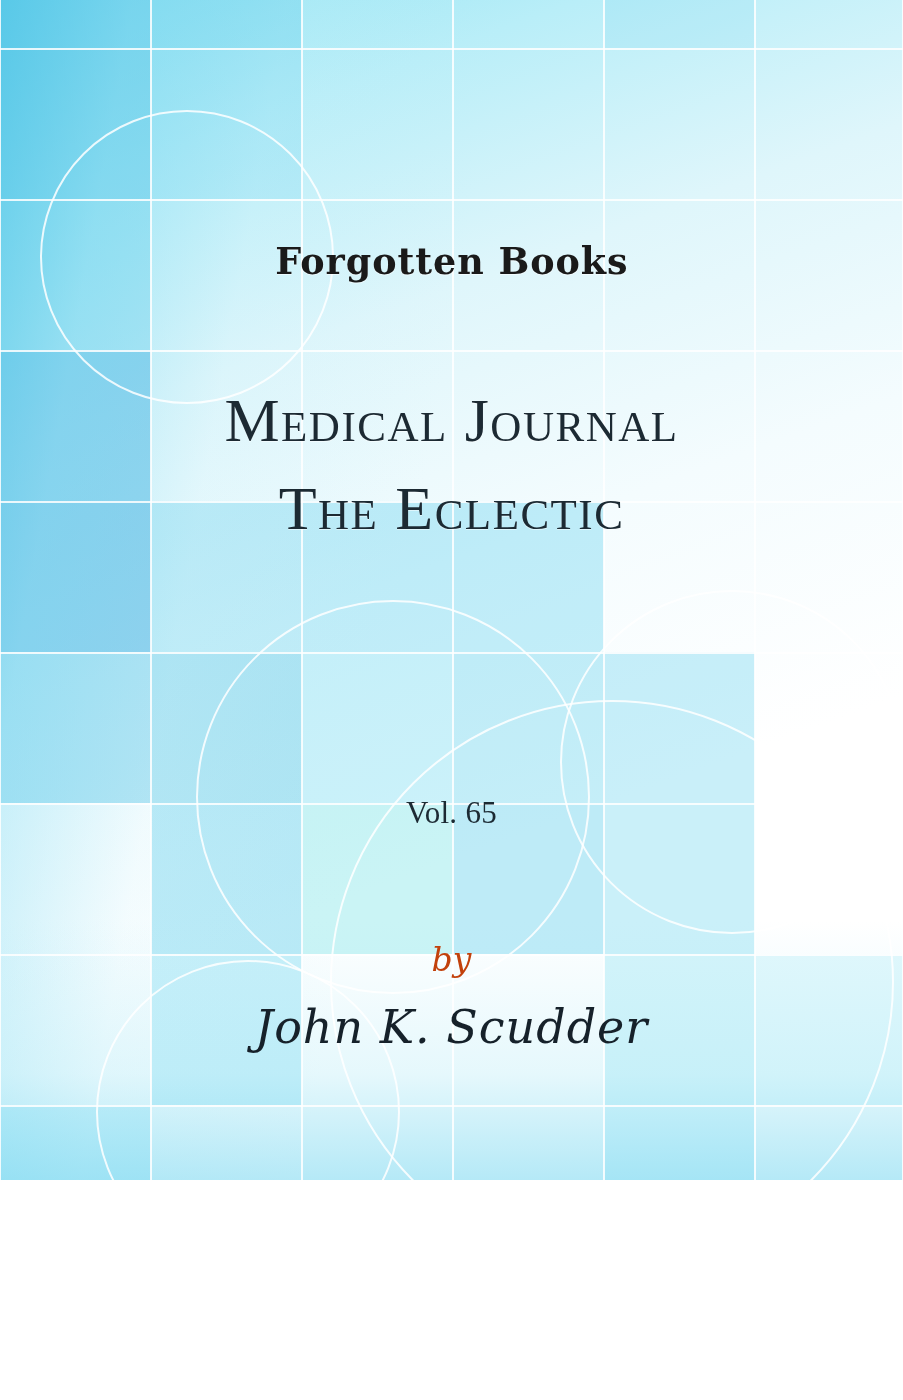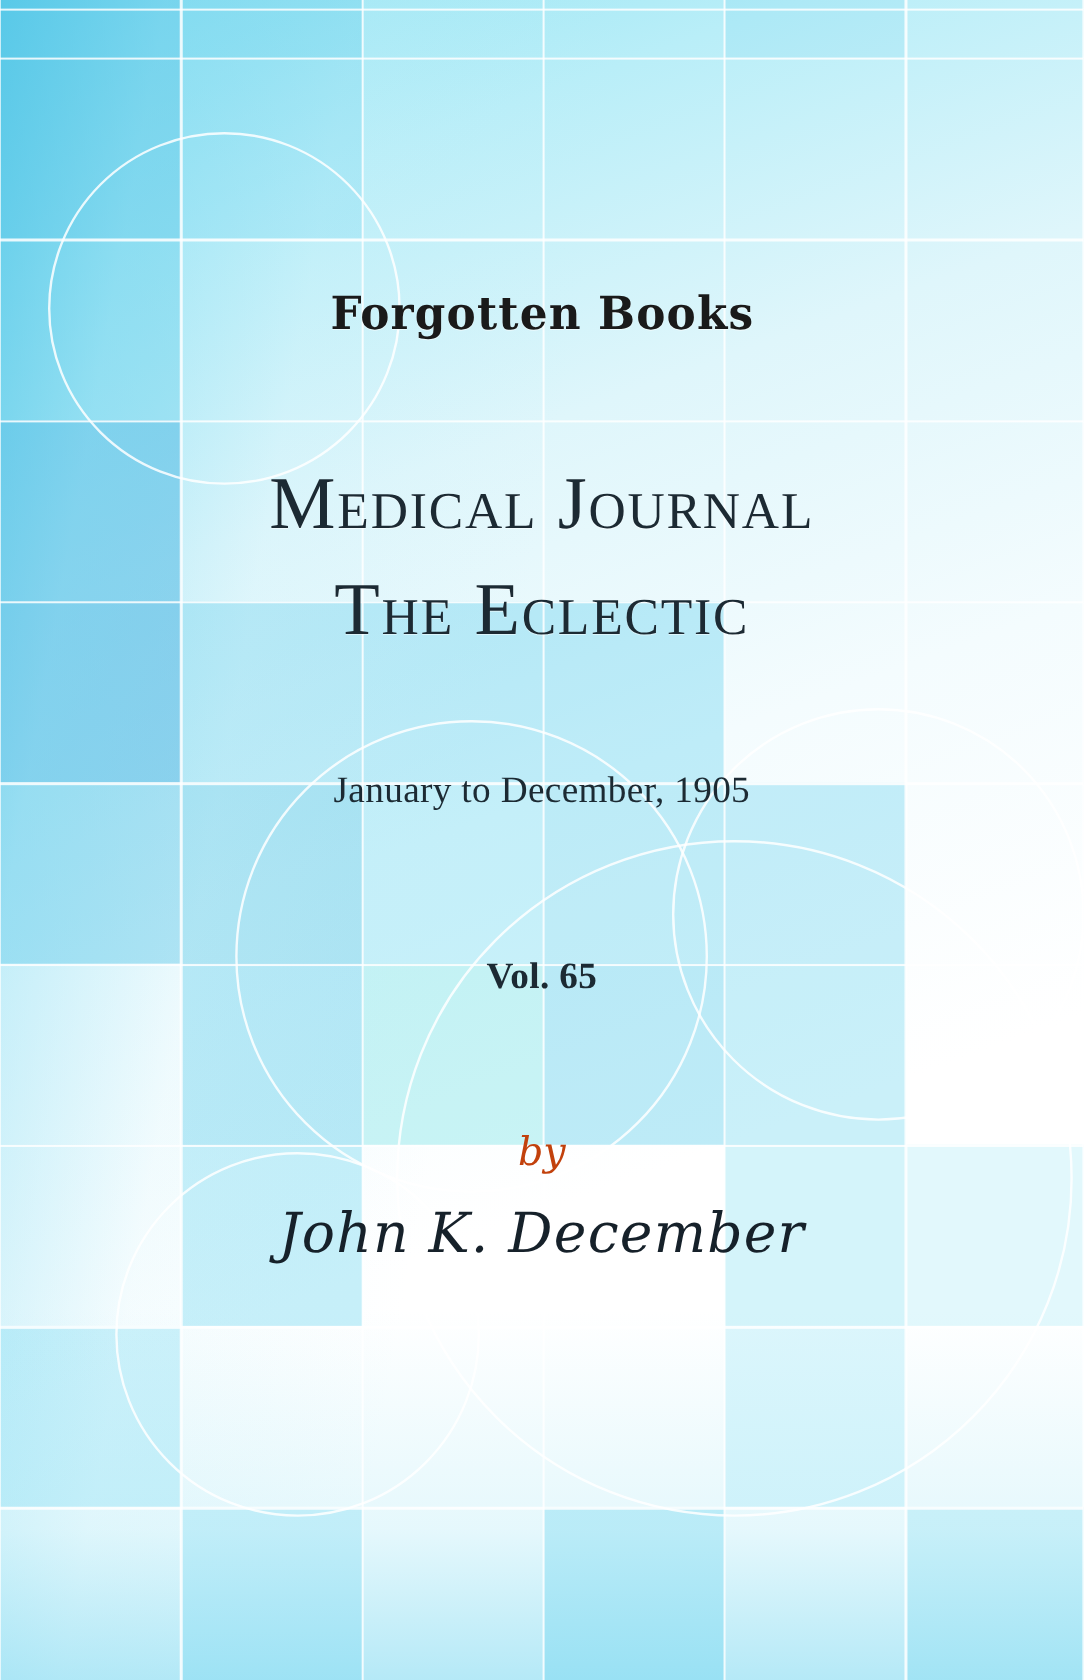--- a/index.html
+++ b/index.html
@@ -10,21 +10,21 @@
   body {
     width: 903px;
     height: 1400px;
     overflow: hidden;
     font-family: "Liberation Serif", serif;
   }
 
   .cover {
     position: relative;
     width: 903px;
-    height: 1400px;
+    height: 1180px;
     overflow: hidden;
     background: #ffffff;
   }
 
   
   .bg-base {
     position: absolute;
     inset: 0;
     background:
       linear-gradient(160deg,
@@ -125,21 +125,21 @@
     letter-spacing: 0.3px;
   }
 
   .volume {
     position: absolute;
     top: 795px;
     left: 0;
     right: 0;
     color: #1c2a33;
     font-size: 31px;
-    font-weight: 700;
+    font-weight: 400;
     letter-spacing: 0.3px;
   }
 
   .by {
     position: absolute;
     top: 940px;
     left: 0;
     right: 0;
     color: #c2410c;
     font-family: "DejaVu Serif", serif;
@@ -209,22 +209,21 @@
   <div class="content">
     <div class="brand">
       <span>Forgotten Books</span>
     </div>
 
     <div class="title">
       <div>Medical Journal</div>
       <div>The Eclectic</div>
     </div>
 
-    <div class="subtitle">January to December, 1905</div>
 
     <div class="volume">Vol. 65</div>
 
     <div class="by">by</div>
 
-    <div class="author">John K. December</div>
+    <div class="author">John K. Scudder</div>
   </div>
 
 </div>
 
 </body></html>

